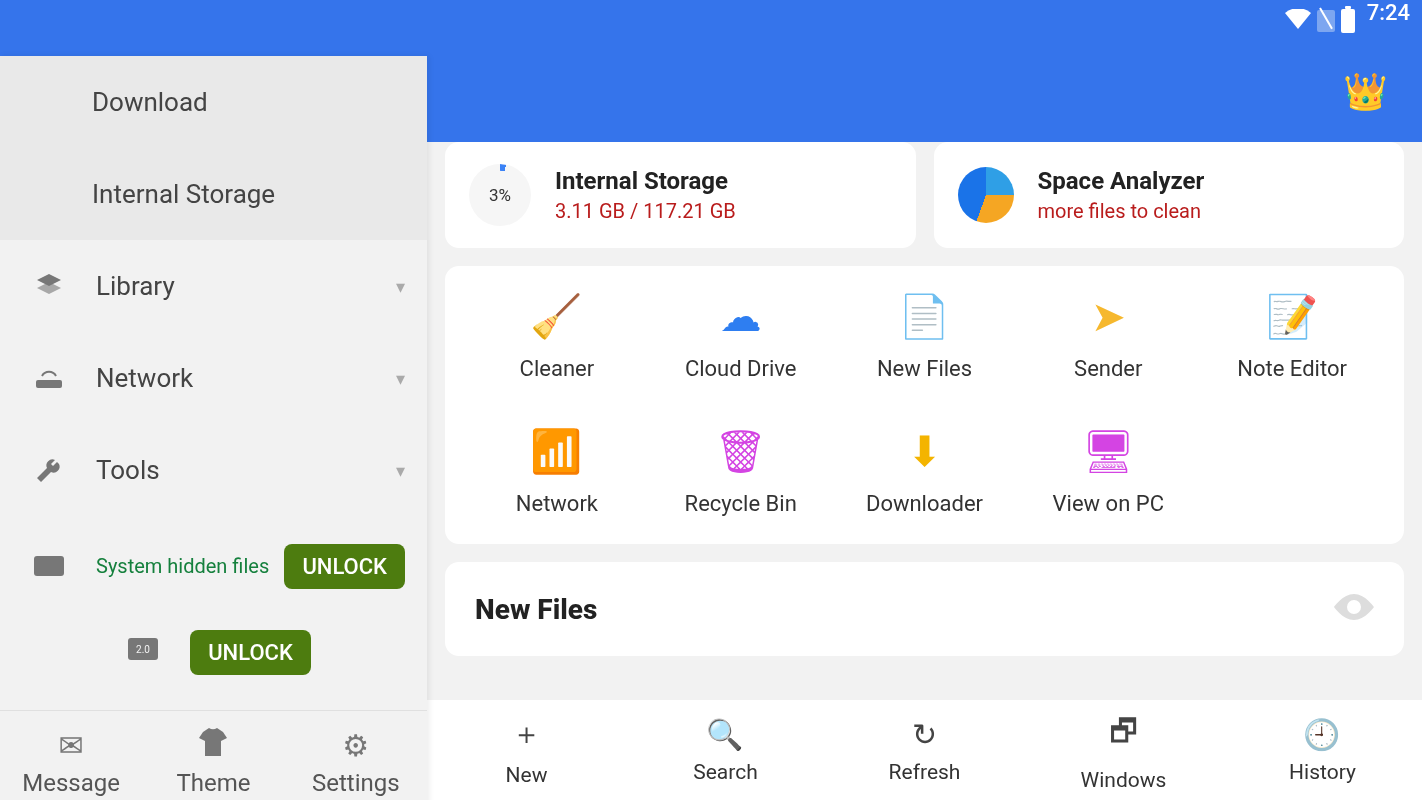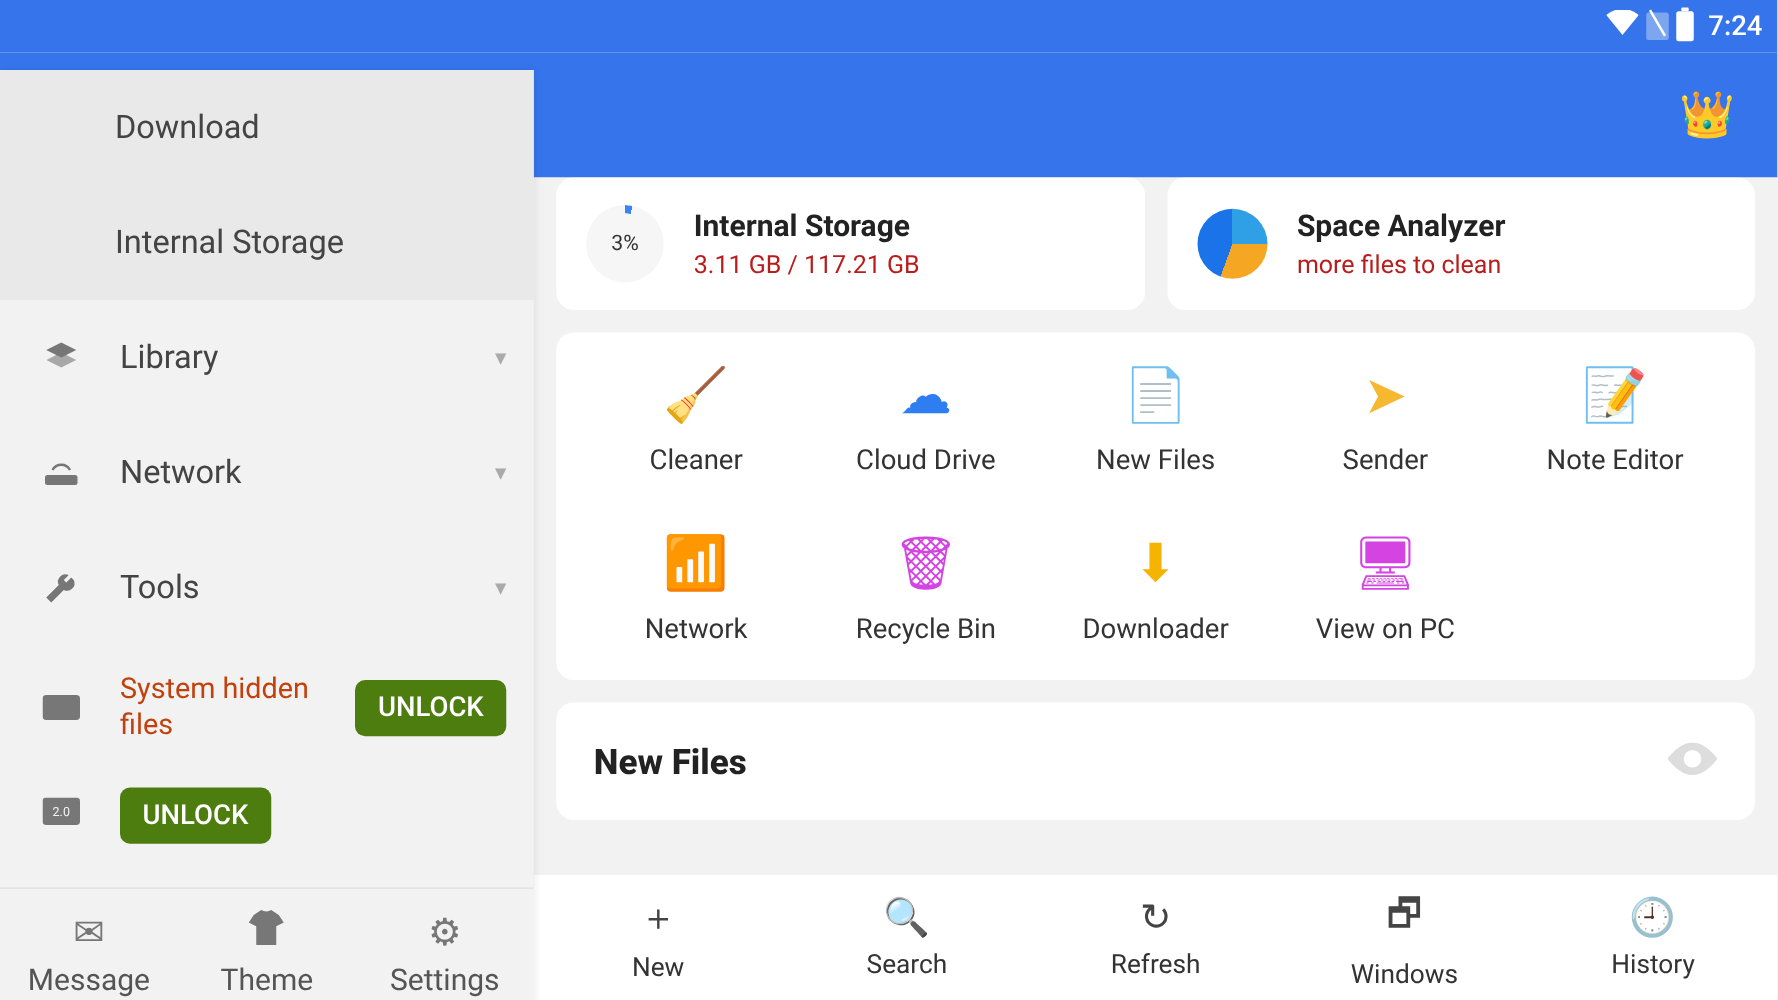--- a/index.html
+++ b/index.html
@@ -1,19 +1,19 @@
 <!DOCTYPE html>
 <html><head>
 <meta charset="utf-8">
 <style>
 * { box-sizing: border-box; margin: 0; padding: 0; font-family: Roboto, Arial, sans-serif; }
 body { width: 1422px; height: 800px; overflow: hidden; background: #f2f2f2; position: relative; }
 
 
-.status-bar { height: 42px; background: #3574eb; display: flex; justify-content: flex-end; align-items: center; padding-right: 12px; color: #fff; font-size: 22px; font-weight: 500; }
+.status-bar { height: 42px; background: #3574eb; display: flex; justify-content: flex-end; padding-right: 12px; color: #fff; font-size: 22px; font-weight: 500; }
 .status-bar .icons { display: flex; align-items: center; gap: 6px; margin-right: 12px; }
 .status-sim { width: 18px; height: 22px; background: #7da6f0; border-radius: 2px; position: relative; }
 .status-sim::after { content:""; position:absolute; left:3px; top:-3px; width:24px; height:2px; background:#fff; transform: rotate(60deg); transform-origin:left; }
 .status-batt { width: 14px; height: 24px; background: #fff; border-radius: 2px; position: relative; }
 .status-batt::before { content:""; position:absolute; top:-3px; left:4px; width:6px; height:3px; background:#fff; border-radius:1px;}
 
 
 .app-bar { height: 100px; background: #3574eb; display: flex; align-items: center; padding: 0 34px 0 32px; }
 .hamburger { display: flex; flex-direction: column; gap: 7px; cursor: pointer; }
 .hamburger span { width: 34px; height: 3px; background: #fff; border-radius: 2px; }
@@ -23,21 +23,21 @@
 .crown { margin-left: auto; font-size: 36px; }
 
 
 .drawer { position: absolute; left: 0; top: 56px; width: 427px; background: #f2f2f2; height: calc(800px - 42px); display: flex; flex-direction: column; box-shadow: 2px 0 6px rgba(0,0,0,.08); z-index: 10; }
 .drawer .scroll { flex: 1; overflow: hidden; }
 .drawer .row { display: flex; align-items: center; height: 92px; padding: 0 22px 0 32px; font-size: 26px; color: #444; }
 .drawer .row .icn { width: 34px; height: 34px; margin-right: 30px; display:flex; align-items:center; justify-content:center; color:#777; font-size:28px;}
 .drawer .row.simple { background: #e9e9e9; padding-left: 92px; }
 .drawer .row .chev { margin-left: auto; color: #aaa; font-size: 18px; }
 .drawer .unlock-row { height: auto; min-height: 100px; }
-.drawer .unlock-row .text { font-size: 23px; color: #c2410c; flex: 1; line-height: 1.25; }
+.drawer .unlock-row .text { font-size: 20px; color: #15803d; flex: 1; line-height: 1.25; }
 .unlock-btn { background: #4d7c0f; color:#fff; font-size:22px; font-weight:500; padding:10px 18px; border-radius:8px; border:none; }
 
 .drawer-bottom { height: 104px; background: #f2f2f2; display: flex; border-top: 1px solid #e0e0e0; }
 .drawer-bottom .btn { flex: 1; display: flex; flex-direction: column; align-items: center; justify-content: center; gap: 6px; color: #555; font-size: 24px; }
 .drawer-bottom .btn .bicn { font-size: 30px; color: #777; }
 
 
 .svgicn { fill:#777; }
 
 
@@ -138,21 +138,21 @@
 
     <div class="row unlock-row">
       <span class="icn">
         <svg width="30" height="24">
             <rect class="svgicn" x="0" y="2" width="30" height="20" rx="3"></rect>
           </svg>
       </span>
       <span class="text">System hidden files</span>
       <button class="unlock-btn">UNLOCK</button>
     </div>
-    <div class="row unlock-row" style="height:70px; align-items:flex-start; padding-top:10px; overflow:hidden;">
+    <div class="row unlock-row" style="height:70px; align-items:flex-start; padding-top:10px; overflow:hidden;justify-content:center;">
       <span class="icn" style="margin-top:6px;">
         <svg width="30" height="22">
             <rect class="svgicn" x="0" y="0" width="30" height="22" rx="3"></rect>
             <text x="15" y="15" font-size="10" fill="#f2f2f2" text-anchor="middle">2.0</text>
           </svg>
       </span>
       <button class="unlock-btn" style="margin-top:4px;">UNLOCK</button>
     </div>
   </div>
   <div class="drawer-bottom">

